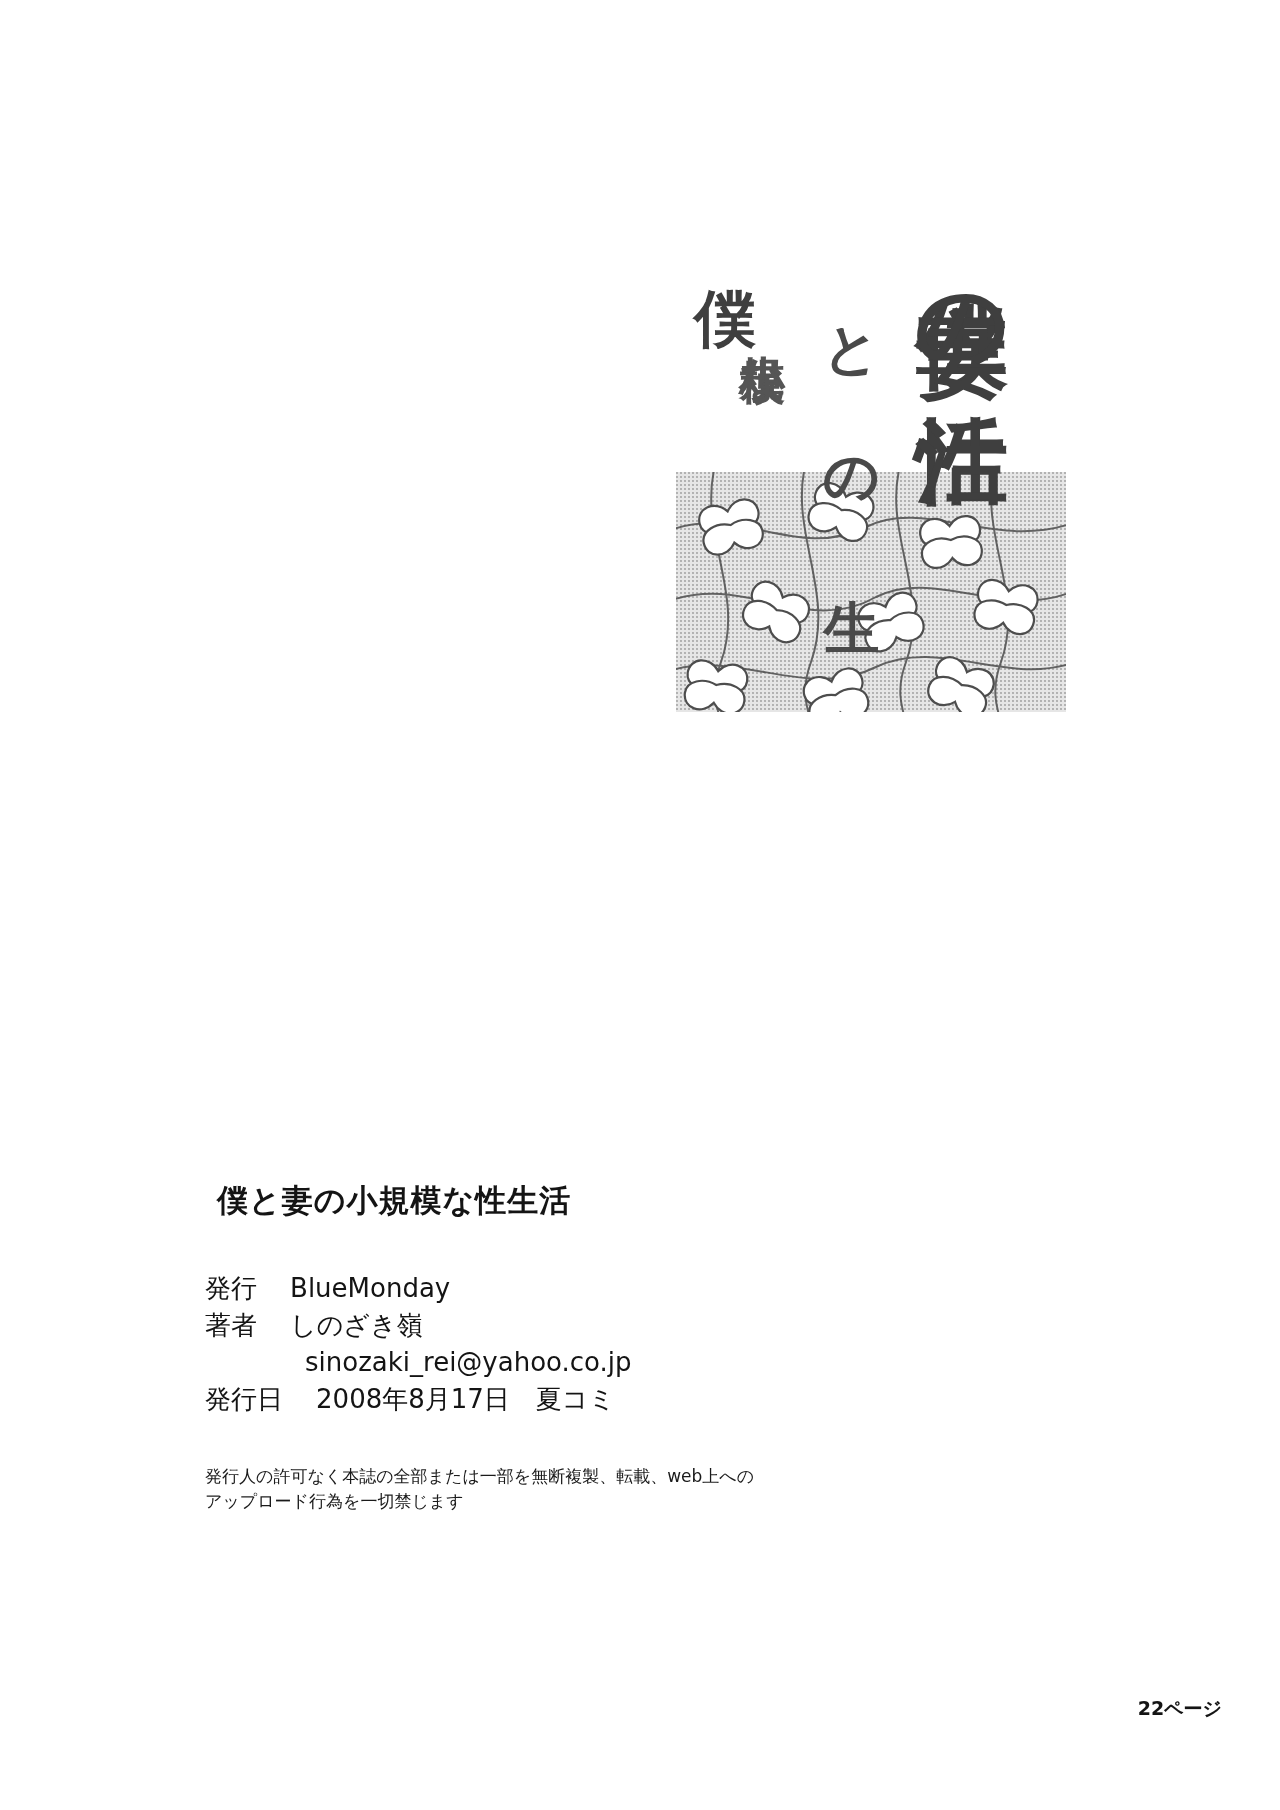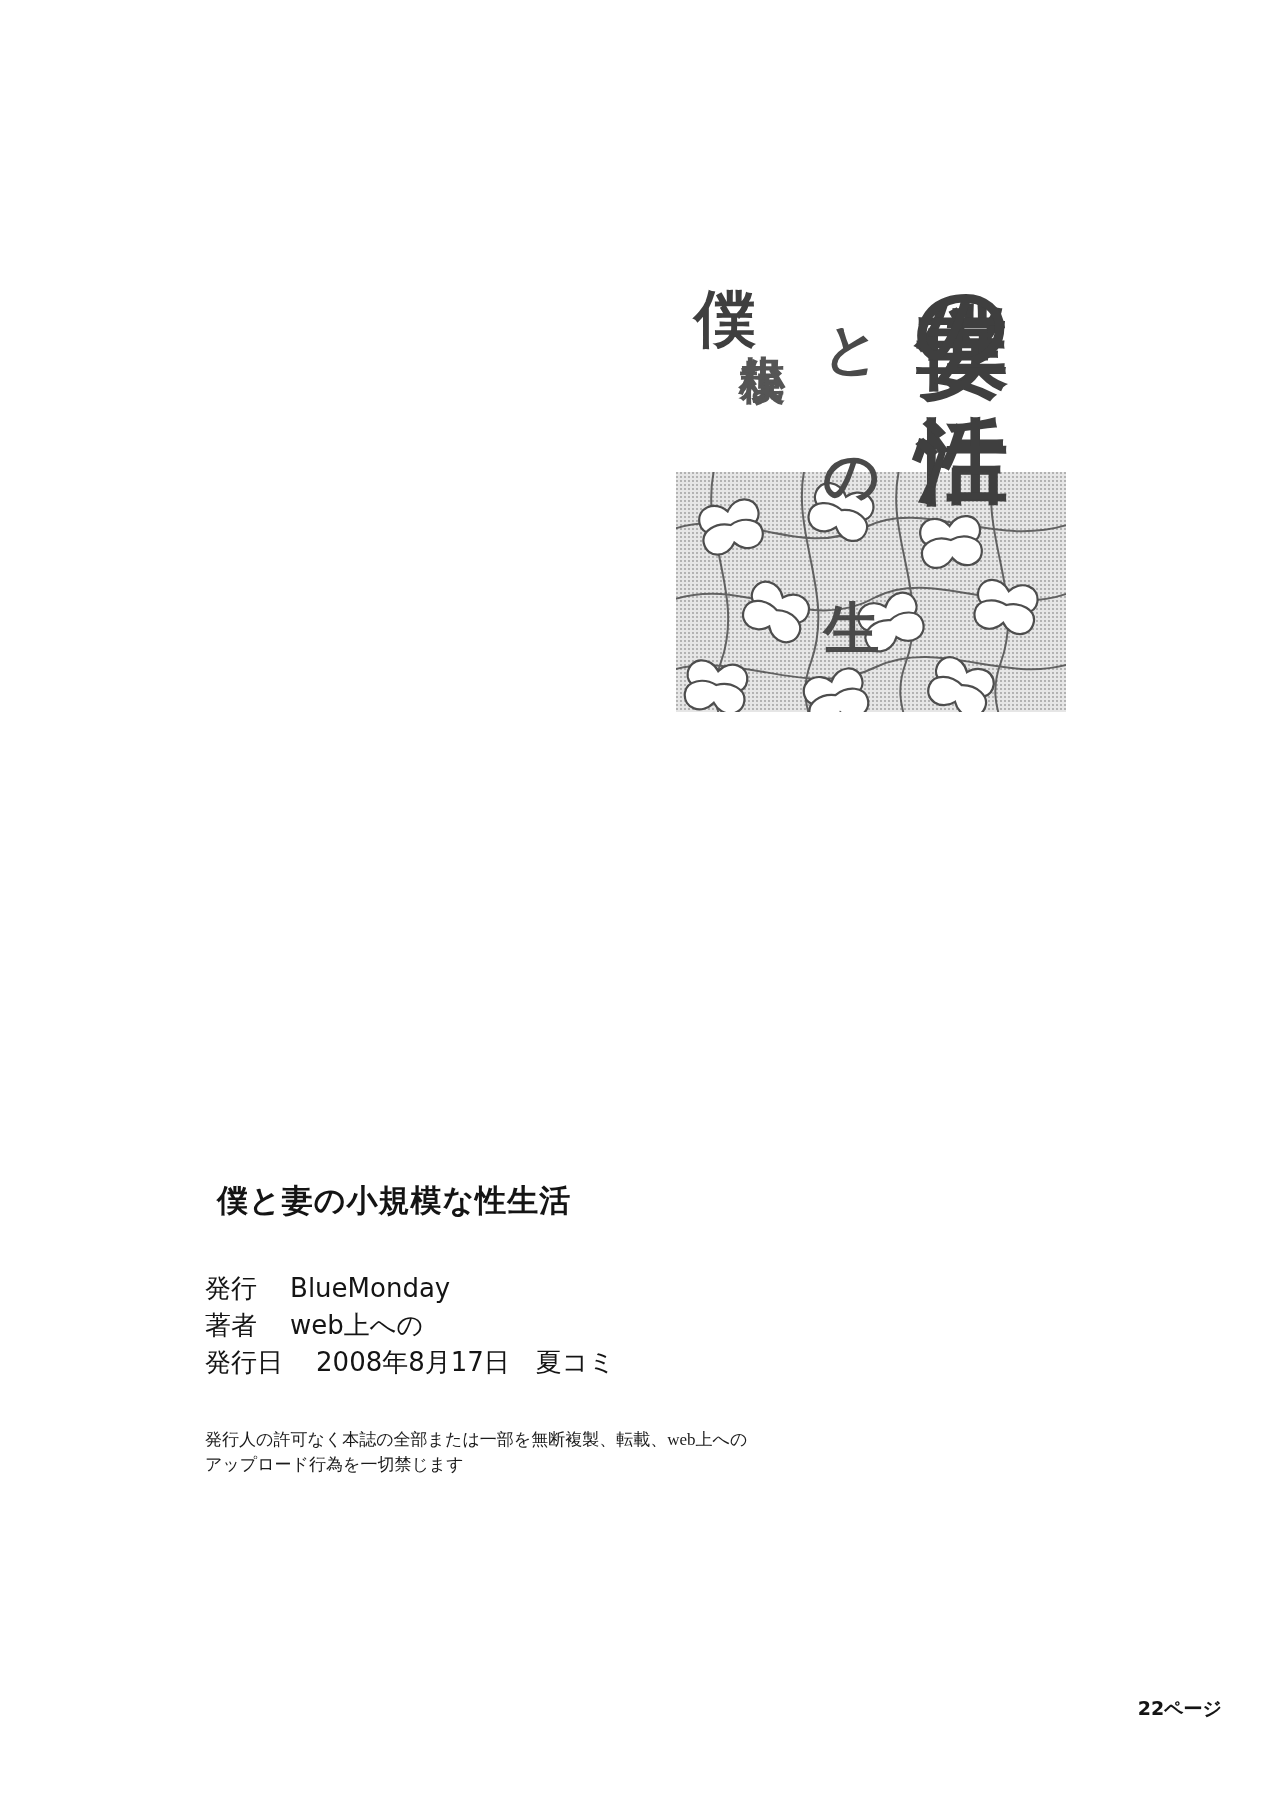--- a/index.html
+++ b/index.html
@@ -104,21 +104,21 @@
     padding-left: 100px;
     white-space: pre;
   }
   .notice {
     margin-top: 46px;
     font-family: "DejaVu Sans", sans-serif;
     font-size: 17px;
     line-height: 1.5;
     color: #1a1a1a;
   }
-  .notice-line { display: block; white-space: pre; font-family: Liberation Serif, serif; }
+  .notice-line { display: block; white-space: pre; }
 
   
   .page-number {
     position: absolute;
     right: 58px;
     bottom: 88px;
     font-family: "DejaVu Sans", sans-serif;
     font-size: 19px;
     font-weight: bold;
     color: #141414;
@@ -172,22 +172,23 @@
 </div>
 
 <div class="colophon">
 
   <h1 class="colophon-title">僕と妻の小規模な性生活</h1>
 
   <div class="credits">
 
     <span class="credit-row"><span class="credit-label">発行</span>    <span>BlueMonday</span></span>
 
-    <span class="credit-row"><span class="credit-label">著者</span>    <span>web上への</span></span>
+    <span class="credit-row"><span class="credit-label">著者</span>    <span>しのざき嶺</span></span>
 
+    <span class="credit-indent">sinozaki_rei@yahoo.co.jp</span>
 
     <span class="credit-row"><span class="credit-label">発行日</span>    <span>2008年8月17日　夏コミ</span></span>
 
   </div>
 
   <div class="notice">
     <span class="notice-line">発行人の許可なく本誌の全部または一部を無断複製、転載、web上への</span>
     <span class="notice-line">アップロード行為を一切禁じます</span>
   </div>
 </div>

